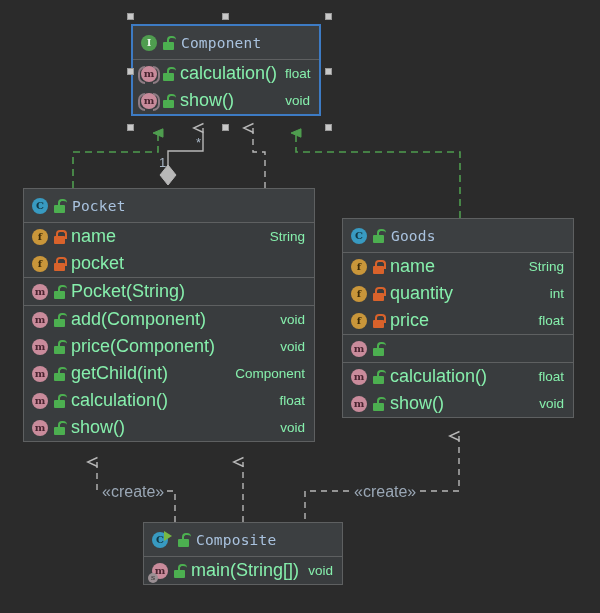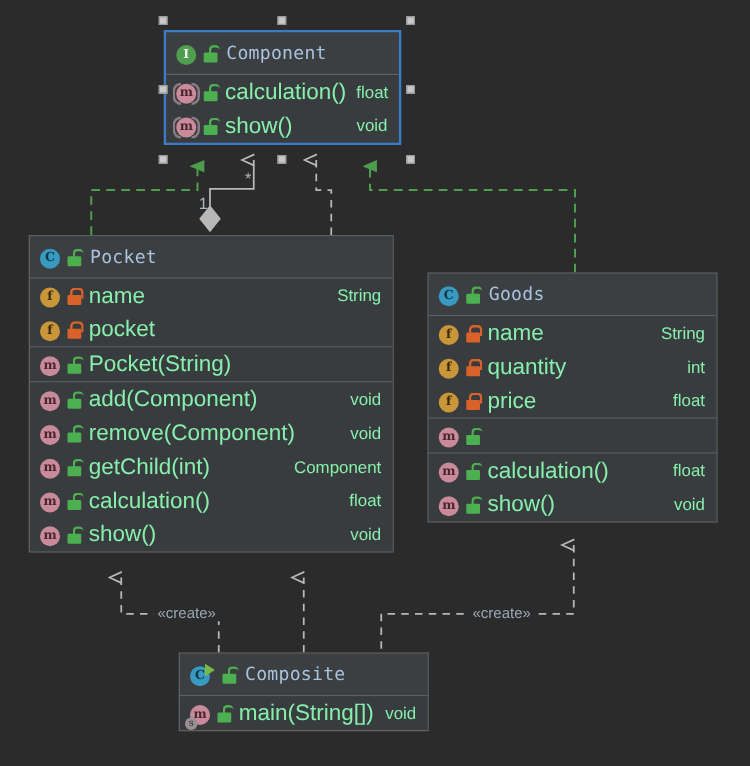--- a/index.html
+++ b/index.html
@@ -166,27 +166,26 @@
   .handle {
     position: absolute;
     width: 7px; height: 7px;
     background: #c8c8c8;
     border: 1px solid #9a9a9a;
     box-sizing: border-box;
   }
   
   .edge-label {
     position: absolute;
-    font-size: 12px;
+    font-size: 16px;
     color: #9aa7b5;
     font-family: "Liberation Sans", sans-serif;
     background: #2b2b2b;
     padding: 0 3px;
     white-space: nowrap;
-    margin-left: 24px;
   }
   .mult-label {
     position: absolute;
     font-size: 13px;
     color: #a9b7c6;
     font-family: "Liberation Sans", sans-serif;
   }
   
   #watermark {
     position: absolute;
@@ -349,21 +348,21 @@
         <span class="row-name">add(Component)</span>
         <span class="row-spacer"></span>
         <span class="row-type">void</span>
       </div>
       <div class="uml-row body-row">
         <span class="ico"><span class="badge badge-m">m</span></span>
         <span class="lock open">
             <span class="shackle"></span>
             <span class="body"></span>
           </span>
-        <span class="row-name">remove(Component)</span>
+        <span class="row-name">price(Component)</span>
         <span class="row-spacer"></span>
         <span class="row-type">void</span>
       </div>
       <div class="uml-row body-row">
         <span class="ico"><span class="badge badge-m">m</span></span>
         <span class="lock open">
             <span class="shackle"></span>
             <span class="body"></span>
           </span>
         <span class="row-name">getChild(int)</span>

